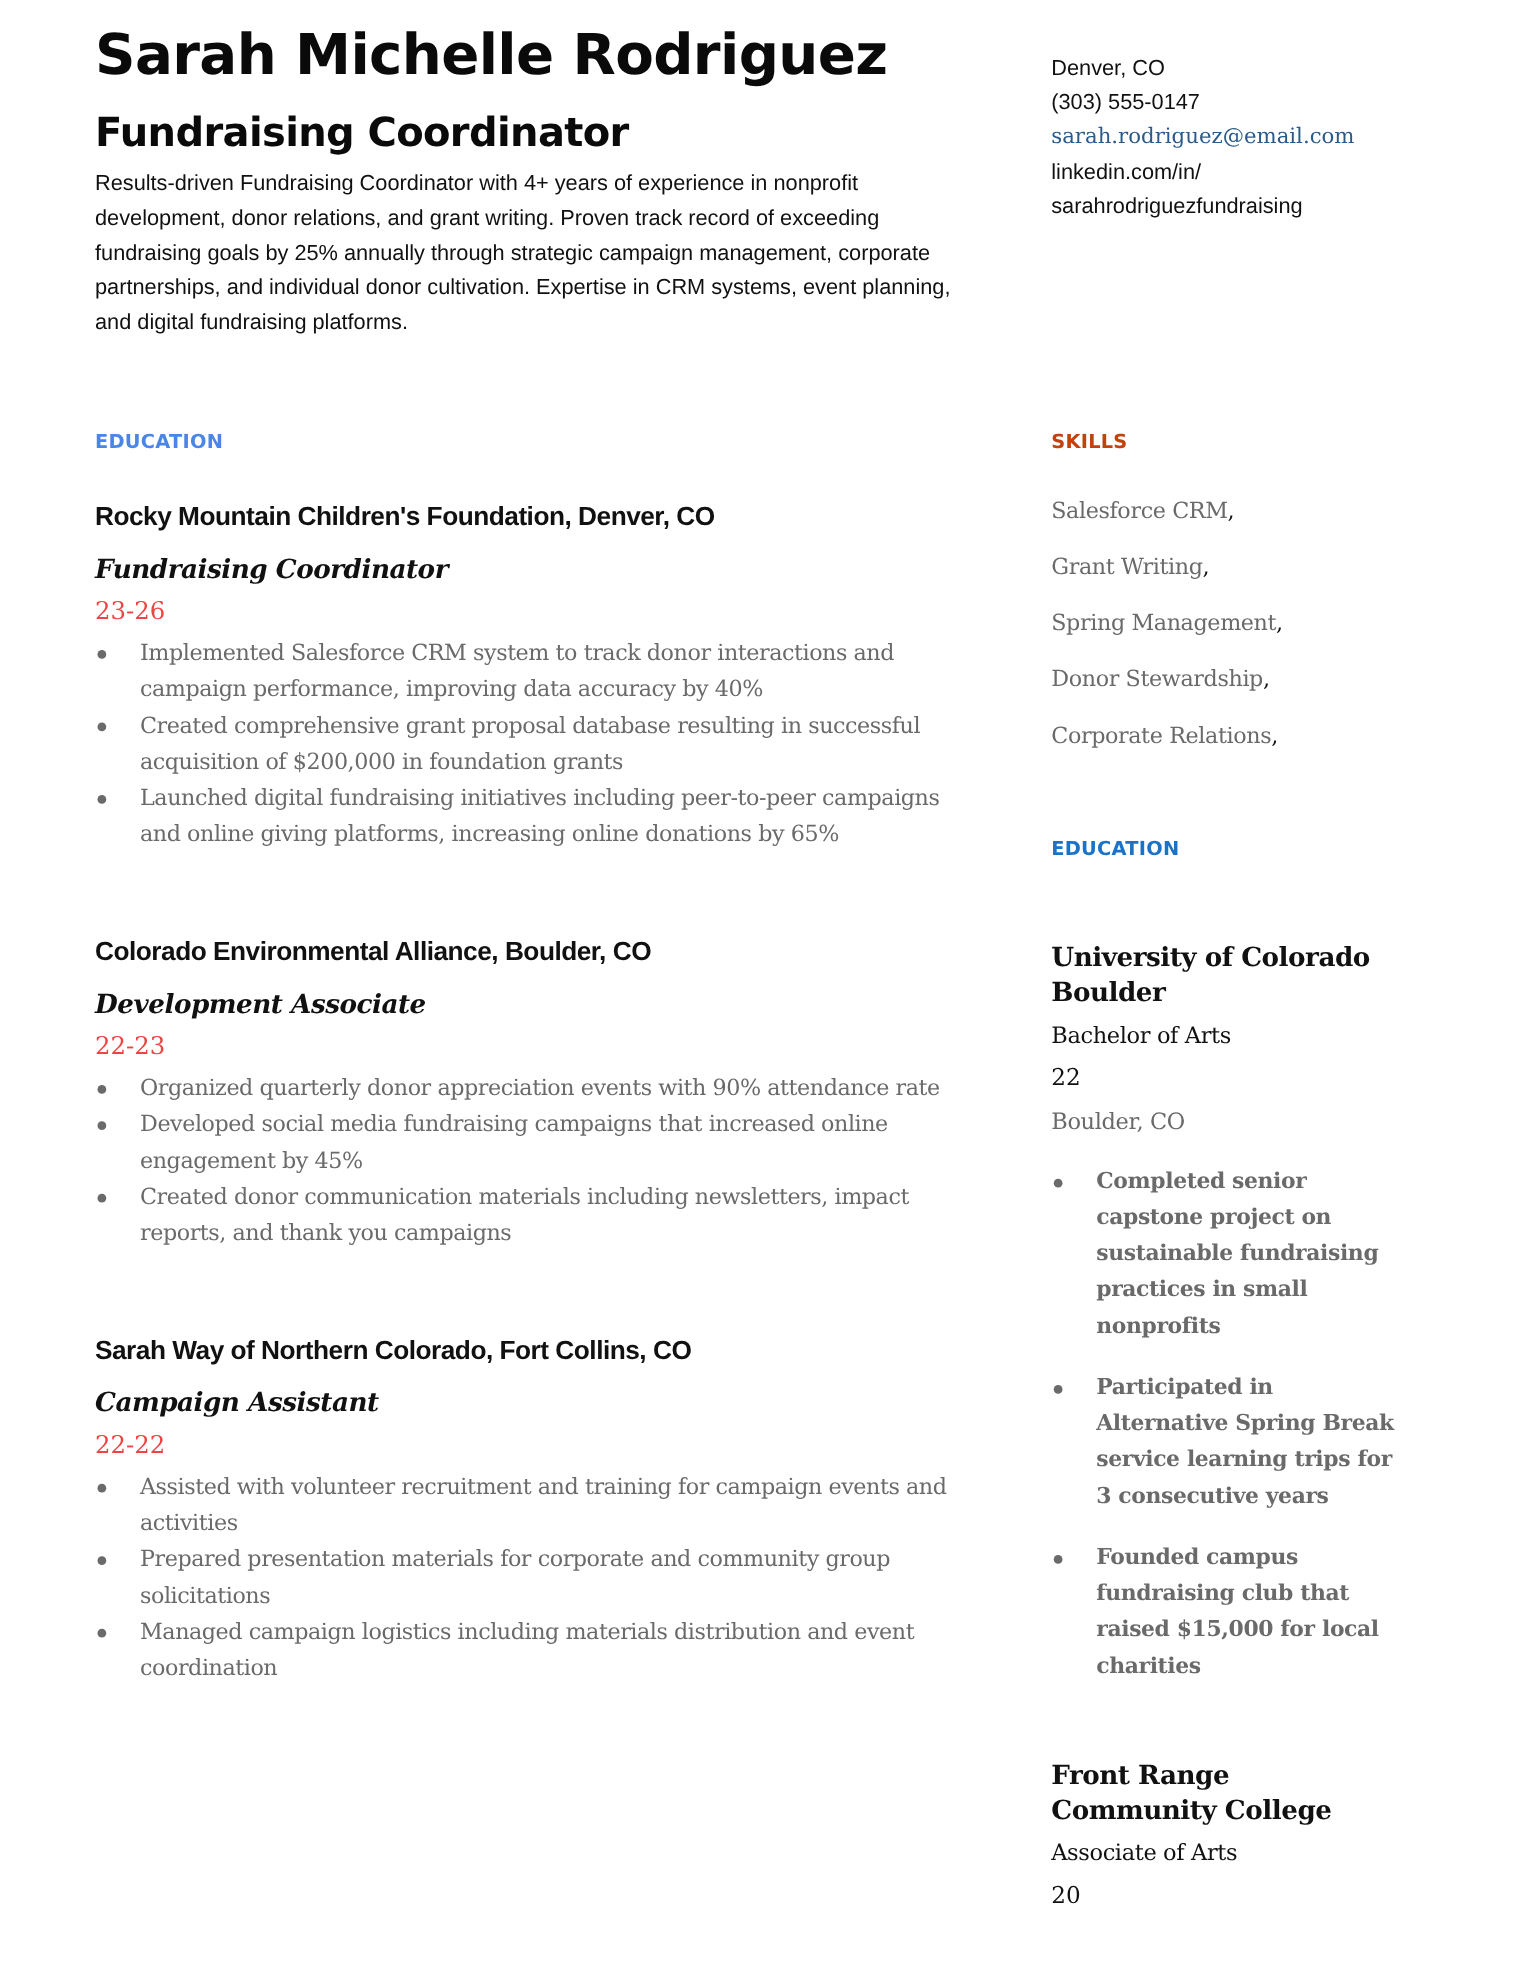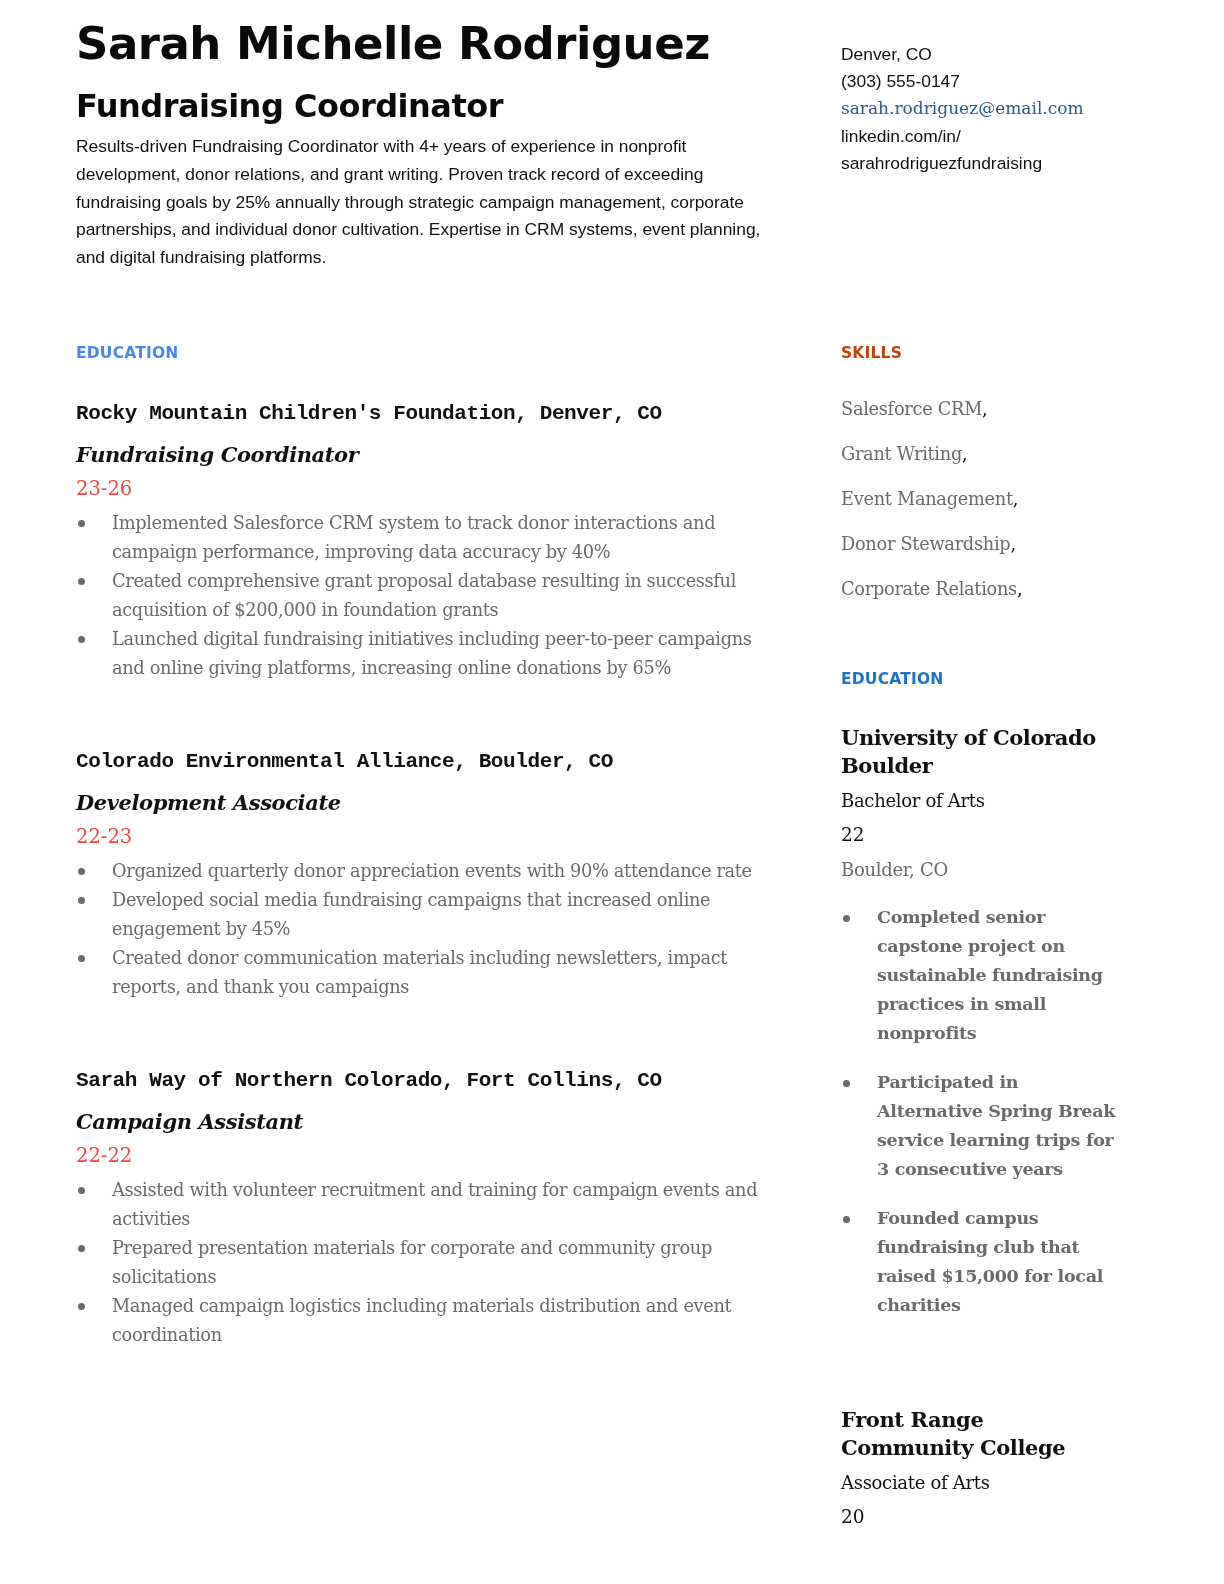--- a/index.html
+++ b/index.html
@@ -36,21 +36,21 @@
       font-family: "DejaVu Sans", sans-serif; font-weight: 700;
       font-size: 15.5px; letter-spacing: 0.2px;
     }
     .exp-header { left: 76px; top: 344px; color: #4a86e8; }
     .skills-header { left: 841px; top: 344px; color: #c2410c; }
     .edu-header { left: 841px; top: 670px; color: #1a73c8; }
 
     
     .job { position: absolute; left: 76px; width: 700px; }
     .job .org {
-      font-family: Liberation Mono, monospace; font-weight: 700;
+      font-family: Liberation Sans, sans-serif; font-weight: 700;
       font-size: 21px; line-height: 30px; color: #111; letter-spacing: -0.4px;
     }
     .job .title {
       font-family: "DejaVu Serif", serif; font-style: italic; font-weight: 700;
       font-size: 21px; line-height: 30px; color: #111; margin-top: 11px; letter-spacing: -0.4px;
     }
     .job .dates {
       font-family: "DejaVu Serif", serif; font-size: 19.5px; line-height: 26px; color: #ef4444; margin-top: 6px;
     }
     .job ul { list-style: none; margin-top: 6px; }
@@ -146,26 +146,26 @@
   <ul>
     <li><span class="bullet"></span><span>Assisted with volunteer recruitment and training for campaign events and activities</span></li>
     <li><span class="bullet"></span><span>Prepared presentation materials for corporate and community group solicitations</span></li>
     <li><span class="bullet"></span><span>Managed campaign logistics including materials distribution and event coordination</span></li>
   </ul>
 </div>
 
 <div class="skills">
   <div class="skill"><span>Salesforce CRM</span><span class="comma">,</span></div>
   <div class="skill"><span>Grant Writing</span><span class="comma">,</span></div>
-  <div class="skill"><span>Event Management</span><span class="comma">,</span></div>
+  <div class="skill"><span>Spring Management</span><span class="comma">,</span></div>
   <div class="skill"><span>Donor Stewardship</span><span class="comma">,</span></div>
   <div class="skill"><span>Corporate Relations</span><span class="comma">,</span></div>
 </div>
 
-<div class="edu" style="top:724px;">
+<div class="edu" style="top:752px;">
   <div class="school">University of Colorado Boulder</div>
   <div class="degree">Bachelor of Arts</div>
   <div class="year">22</div>
   <div class="location">Boulder, CO</div>
   <ul>
     <li><span class="bullet"></span><span>Completed senior capstone project on sustainable fundraising practices in small nonprofits</span></li>
     <li><span class="bullet"></span><span>Participated in Alternative Spring Break service learning trips for 3 consecutive years</span></li>
     <li><span class="bullet"></span><span>Founded campus fundraising club that raised $15,000 for local charities</span></li>
   </ul>
 </div>

